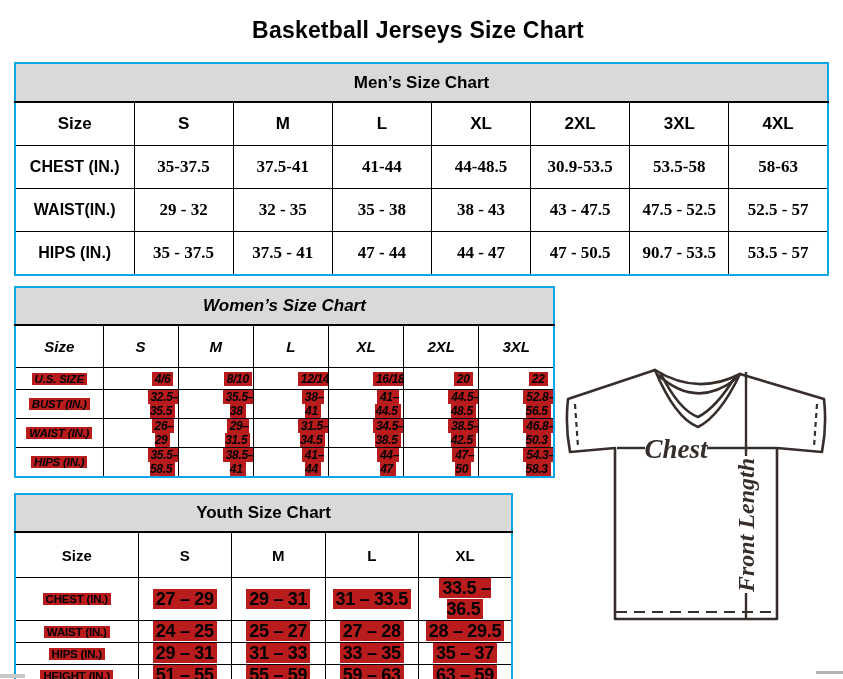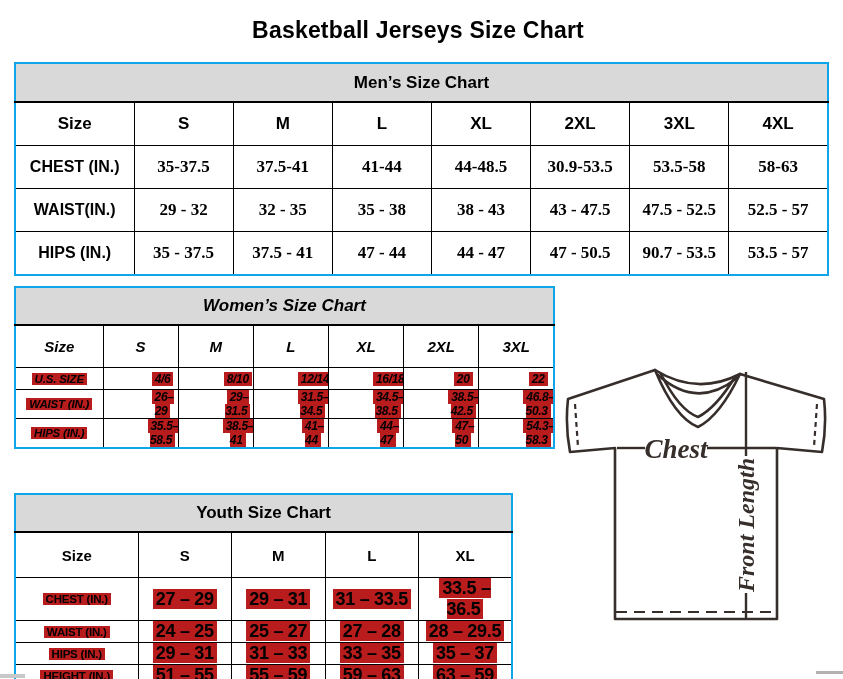--- a/index.html
+++ b/index.html
@@ -153,20 +153,29 @@
         <tr class="data-row">
           <th><span>U.S. SIZE</span></th>
           <td><span>4/6</span></td>
           <td><span>8/10</span></td>
           <td><span>12/14</span></td>
           <td><span>16/18</span></td>
           <td><span>20</span></td>
           <td><span>22</span></td>
         </tr>
         <tr class="data-row">
+          <th><span>BUST (IN.)</span></th>
+          <td><span>32.5–35.5</span></td>
+          <td><span>35.5–38</span></td>
+          <td><span>38–41</span></td>
+          <td><span>41–44.5</span></td>
+          <td><span>44.5–48.5</span></td>
+          <td><span>52.8–56.5</span></td>
+        </tr>
+        <tr class="data-row">
           <th><span>WAIST (IN.)</span></th>
           <td><span>26–29</span></td>
           <td><span>29–31.5</span></td>
           <td><span>31.5–34.5</span></td>
           <td><span>34.5–38.5</span></td>
           <td><span>38.5–42.5</span></td>
           <td><span>46.8–50.3</span></td>
         </tr>
         <tr class="data-row">
           <th><span>HIPS (IN.)</span></th>

